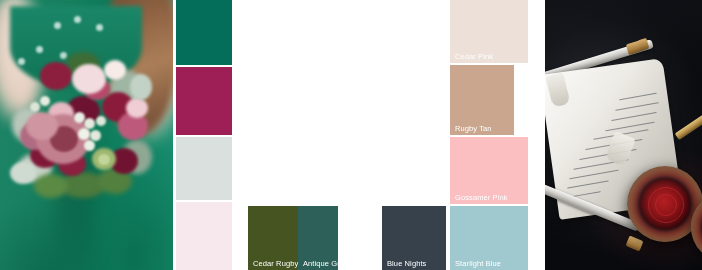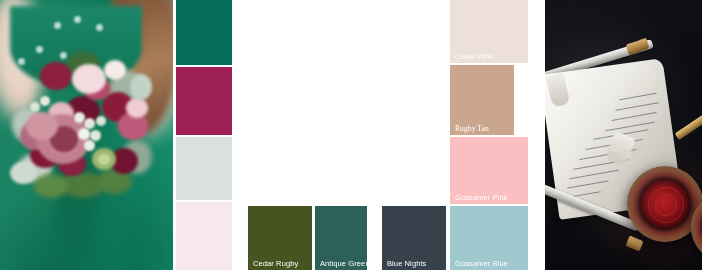--- a/index.html
+++ b/index.html
@@ -273,34 +273,34 @@
     <div class="sw" style="top:137px; height:63px; background:#d9e0de;"></div>
     <div class="sw" style="top:202px; height:68px; background:#f6e8ec;"></div>
   </div>
 
   <div class="palette">
 
 
     <div class="blk" style="left:202px; top:0px; width:78px; height:63px; background:#ece0d8;">
       <span class="blk-label soft">Cedar Pink</span>
     </div>
-    <div class="blk" style="left:202px; top:65px; width:64px; height:70px; background:#c9a68d;font-family:Liberation Serif, serif;">
+    <div class="blk" style="left:202px; top:65px; width:64px; height:70px; background:#c9a68d;">
       <span class="blk-label">Rugby Tan</span>
     </div>
     <div class="blk" style="left:202px; top:137px; width:78px; height:67px; background:#fbbfc2;">
       <span class="blk-label">Gossamer Pink</span>
     </div>
     <div class="blk" style="left:202px; top:206px; width:78px; height:64px; background:#a0c8cf;">
-      <span class="blk-label">Gossamer Blue</span>
+      <span class="blk-label">Starlight Blue</span>
     </div>
 
     <div class="blk" style="left:0px; top:206px; width:64px; height:64px; background:#465422;">
       <span class="blk-label">Cedar Rugby</span>
     </div>
-    <div class="blk" style="left:67px; top:206px; width:52px; height:64px; background:#2c6058;">
+    <div class="blk" style="left:50px; top:206px; width:40px; height:64px; background:#2c6058;">
       <span class="blk-label">Antique Green</span>
     </div>
     <div class="blk" style="left:134px; top:206px; width:64px; height:64px; background:#36414c;">
       <span class="blk-label">Blue Nights</span>
     </div>
   </div>
 
   <div class="photo-right">
     <div class="pr-bg"></div>
 

